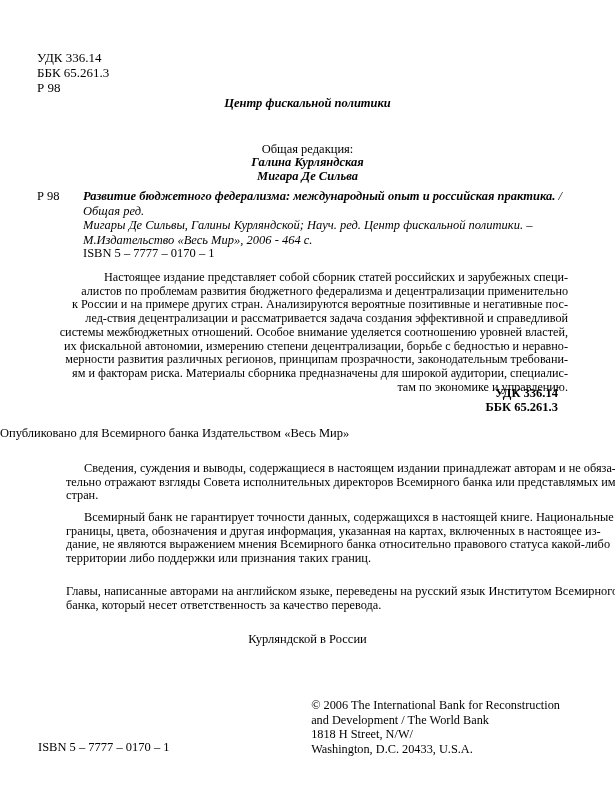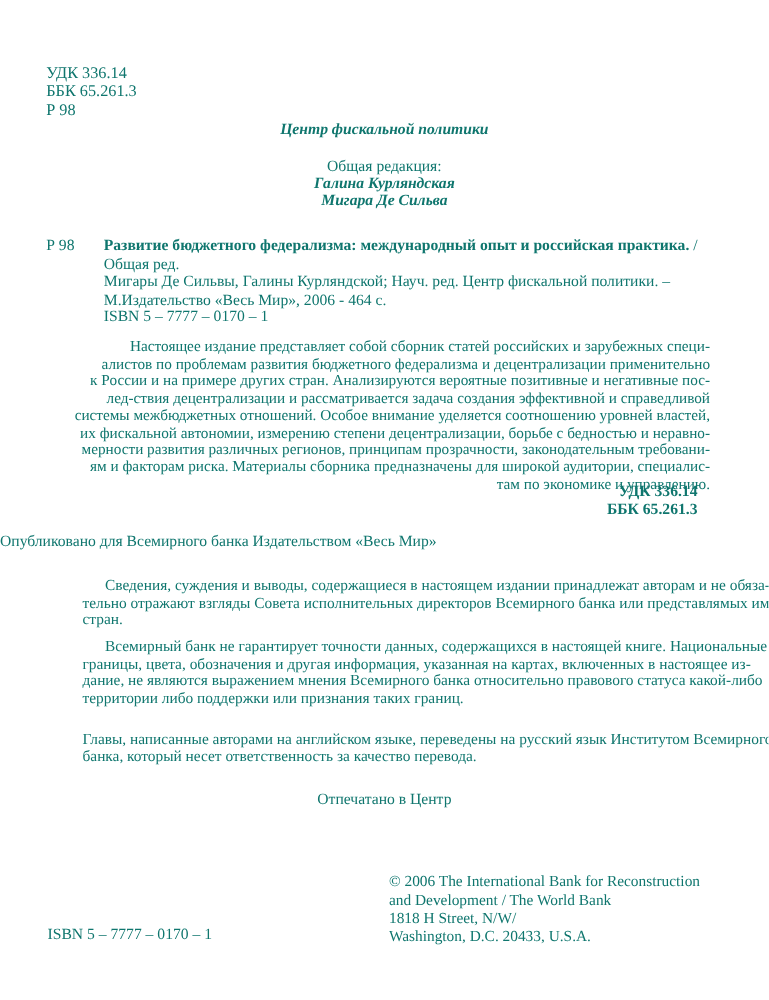--- a/index.html
+++ b/index.html
@@ -6,39 +6,39 @@
     margin: 0;
     padding: 0;
     background: #ffffff;
   }
   .page {
     position: relative;
     width: 615px;
     height: 800px;
     background: #ffffff;
     font-family: "Liberation Serif", "DejaVu Serif", serif;
-    color: #0f766e;
+    color: #000000;
     overflow: hidden;
   }
   .abs { position: absolute; }
-  .pre { white-space: pre-line; }
+  .pre { white-space: pre-line; font-style: italic; }
   .b { font-weight: bold; }
   .i { font-style: italic; font-weight: bold; }
 
   .codes-top {
     left: 37px; top: 50px;
     font-size: 13px; line-height: 15px;
     white-space: pre-line;
   }
   .editors {
     left: 0; top: 97px; width: 615px;
     text-align: center;
     font-size: 12.5px; line-height: 13.5px;
   }
-  .editors .group2 { margin-top: 16px; }
+  .editors .group2 { margin-top: 32px; }
 
   .catalog { left: 37px; top: 189px; width: 540px; }
   .catalog .code {
     position: absolute; left: 0; top: 0;
     font-size: 12.5px;
   }
   .catalog .entry {
     margin-left: 46px;
     font-size: 12.5px; line-height: 14.5px;
     white-space: pre-line;
@@ -146,21 +146,21 @@
   <div class="abs disclaimer indent d1">Сведения, суждения и выводы, содержащиеся в настоящем издании принадлежат авторам и не обяза-
 тельно отражают взгляды Совета исполнительных директоров Всемирного банка или представлямых ими
 стран.</div>
   <div class="abs disclaimer indent d2">Всемирный банк не гарантирует точности данных, содержащихся в настоящей книге. Национальные
 границы, цвета, обозначения и другая информация, указанная  на картах, включенных в настоящее из-
 дание, не являются выражением мнения Всемирного банка относительно правового статуса какой-либо
 территории либо поддержки или признания таких границ.</div>
   <div class="abs disclaimer d3">Главы, написанные авторами на английском языке, переведены на русский язык Институтом Всемирного
 банка, который несет ответственность за качество перевода.</div>
 
-  <div class="abs printed">Отпечатано в Центр</div>
+  <div class="abs printed">Курляндской в России</div>
 
   <div class="abs copyright">© 2006  The International Bank for Reconstruction
 and Development / The World Bank
 1818 H Street, N/W/
 Washington, D.C. 20433, U.S.A.</div>
 
   <div class="abs isbn-bottom">ISBN 5 – 7777 –  0170 – 1</div>
 
 </div>
 

